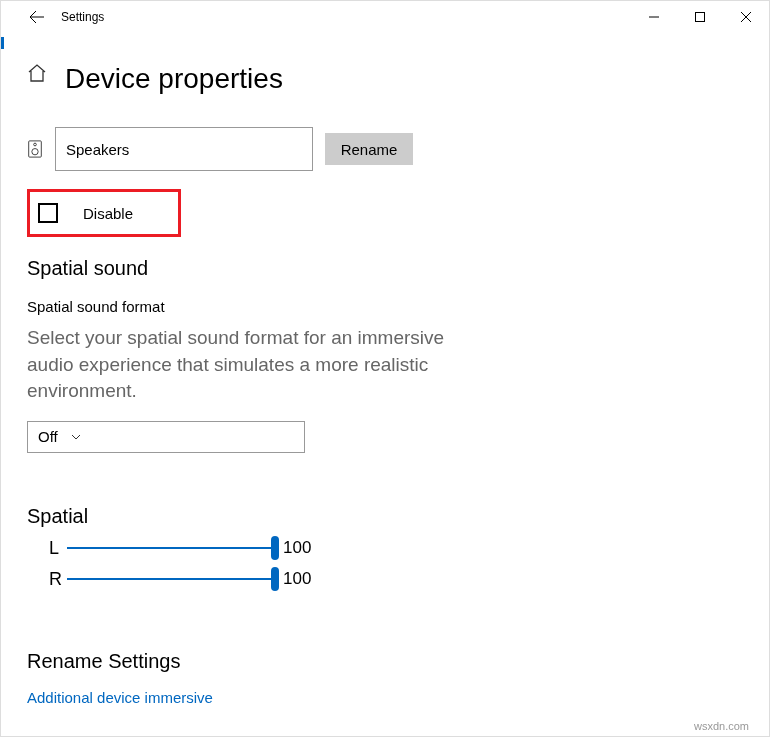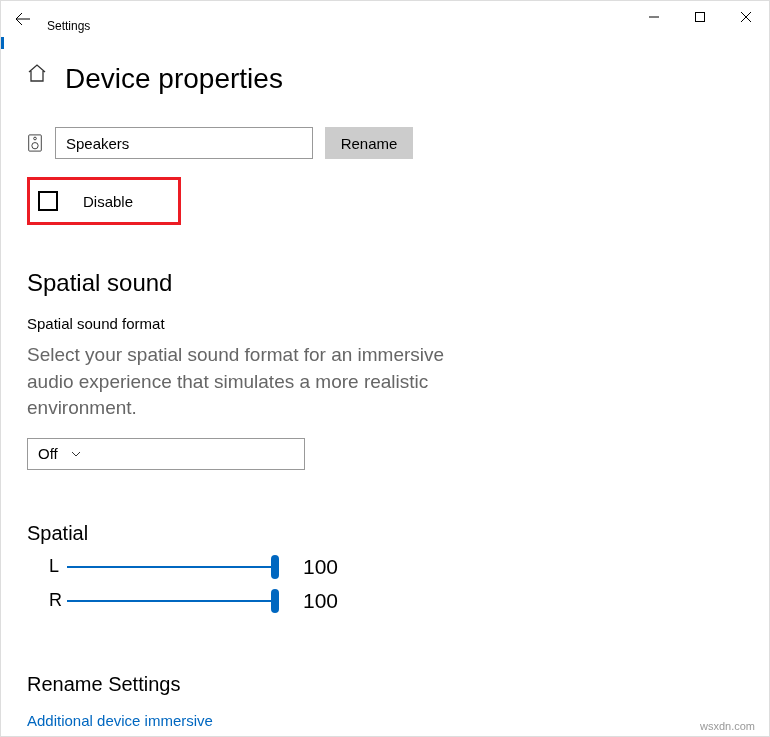--- a/index.html
+++ b/index.html
@@ -1,52 +1,52 @@
 <!DOCTYPE html>
 <html><head>
 <meta charset="utf-8">
 <style>
   * { box-sizing: border-box; margin: 0; padding: 0; font-family: "Segoe UI", Arial, sans-serif; }
   body { width: 770px; height: 737px; background: #fff; position: relative; color: #000; border:1px solid #ddd; }
-  .titlebar { height: 32px; display:flex; align-items:flex-end; padding-left:8px; }
+  .titlebar { height: 32px; display:flex; align-items:center; padding-left:22px; }
   .back-btn { width:28px; height:28px; display:flex; align-items:center; justify-content:center; cursor:pointer; }
   .title { font-size:12px; margin-left:10px; }
   .win-controls { position:absolute; right:0; top:0; display:flex; }
   .win-btn { width:46px; height:32px; display:flex; align-items:center; justify-content:center; cursor:pointer; }
   .win-btn svg { stroke:#000; }
   .content { padding: 0 26px; }
   .page-header { display:flex; margin-top:30px; }
   .home-icon { width:20px; height:20px; }
   .page-title { font-size:28px; font-weight:400; margin-left:18px; }
   .rename-row { display:flex; align-items:center; margin-top:32px; gap:12px; }
   .speaker-icon { width:16px; height:18px; }
-  .name-input { width:258px; height:32px; border:1px solid #999; padding:4px 10px; font-size:15px; }
+  .name-input { width:258px; height:44px; border:1px solid #999; padding:4px 10px; font-size:15px; }
   .rename-btn { height:32px; width:88px; background:#ccc; border:none; font-size:15px; cursor:pointer; }
   .disable-box { margin-top:18px; width:154px; height:48px; border:3px solid #ec1c24; display:flex; align-items:center; padding-left:8px;gap:15px; }
   .checkbox { width:20px; height:20px; border:2px solid #000; margin-right:10px; }
   .disable-label { font-size:15px; }
-  .section-title { font-size:24px; font-weight:400; margin-top:44px; }
+  .section-title { font-size:20px; font-weight:400; margin-top:20px; }
   .sub-label { font-size:15px; margin-top:18px; }
   .help-text { font-size:19px; color:#666; margin-top:10px; max-width:460px; line-height:1.4; }
   .dropdown { margin-top:16px; width:278px; height:32px; border:1px solid #999; display:flex; align-items:center; padding:0 10px; cursor:pointer; font-size:15px;gap:12px; }
   .chevron { width:12px; height:12px; }
   .balance-title { font-size:20px; font-weight:400; margin-top:52px; }
   .balance-row { display:flex; align-items:center; margin-top:10px; }
   .channel-label { font-size:18px; width:40px; text-align:left; padding-left:22px; }
   .slider { position:relative; width:212px; height:20px; display:flex; align-items:center; }
   .track { position:absolute; left:0; right:0; height:2px; background:#0067c0; }
   .thumb { position:absolute; right:0; width:8px; height:24px; background:#0067c0; border-radius:4px; }
-  .slider-value { font-size:21px; margin-left:24px; }
+  .slider-value { font-size:17px; margin-left:4px; }
   .related-title { font-size:20px; font-weight:400; margin-top:60px; }
   .link { font-size:15px; color:#0067c0; margin-top:16px; display:inline-block; cursor:pointer; }
   .footer-links { margin-top:54px; }
   .footer-row { display:flex; align-items:center; margin-top:10px; }
   .footer-icon { width:18px; height:18px; margin-right:14px; }
   .footer-link { font-size:15px; color:#0067c0; cursor:pointer; }
-  .watermark { position:absolute; bottom:4px; right:14px; font-size:11px; color:#999; }
+  .watermark { position:absolute; bottom:4px; right:20px; font-size:11px; color:#999; }
   .blue-accent { position:absolute; left:0; top:36px; width:3px; height:12px; background:#0067c0; }
 </style>
 </head>
 <body>
 
 <div class="blue-accent"></div>
 
 <div class="titlebar">
   <div class="back-btn">
     <svg width="16" height="16" viewBox="0 0 16 16">

